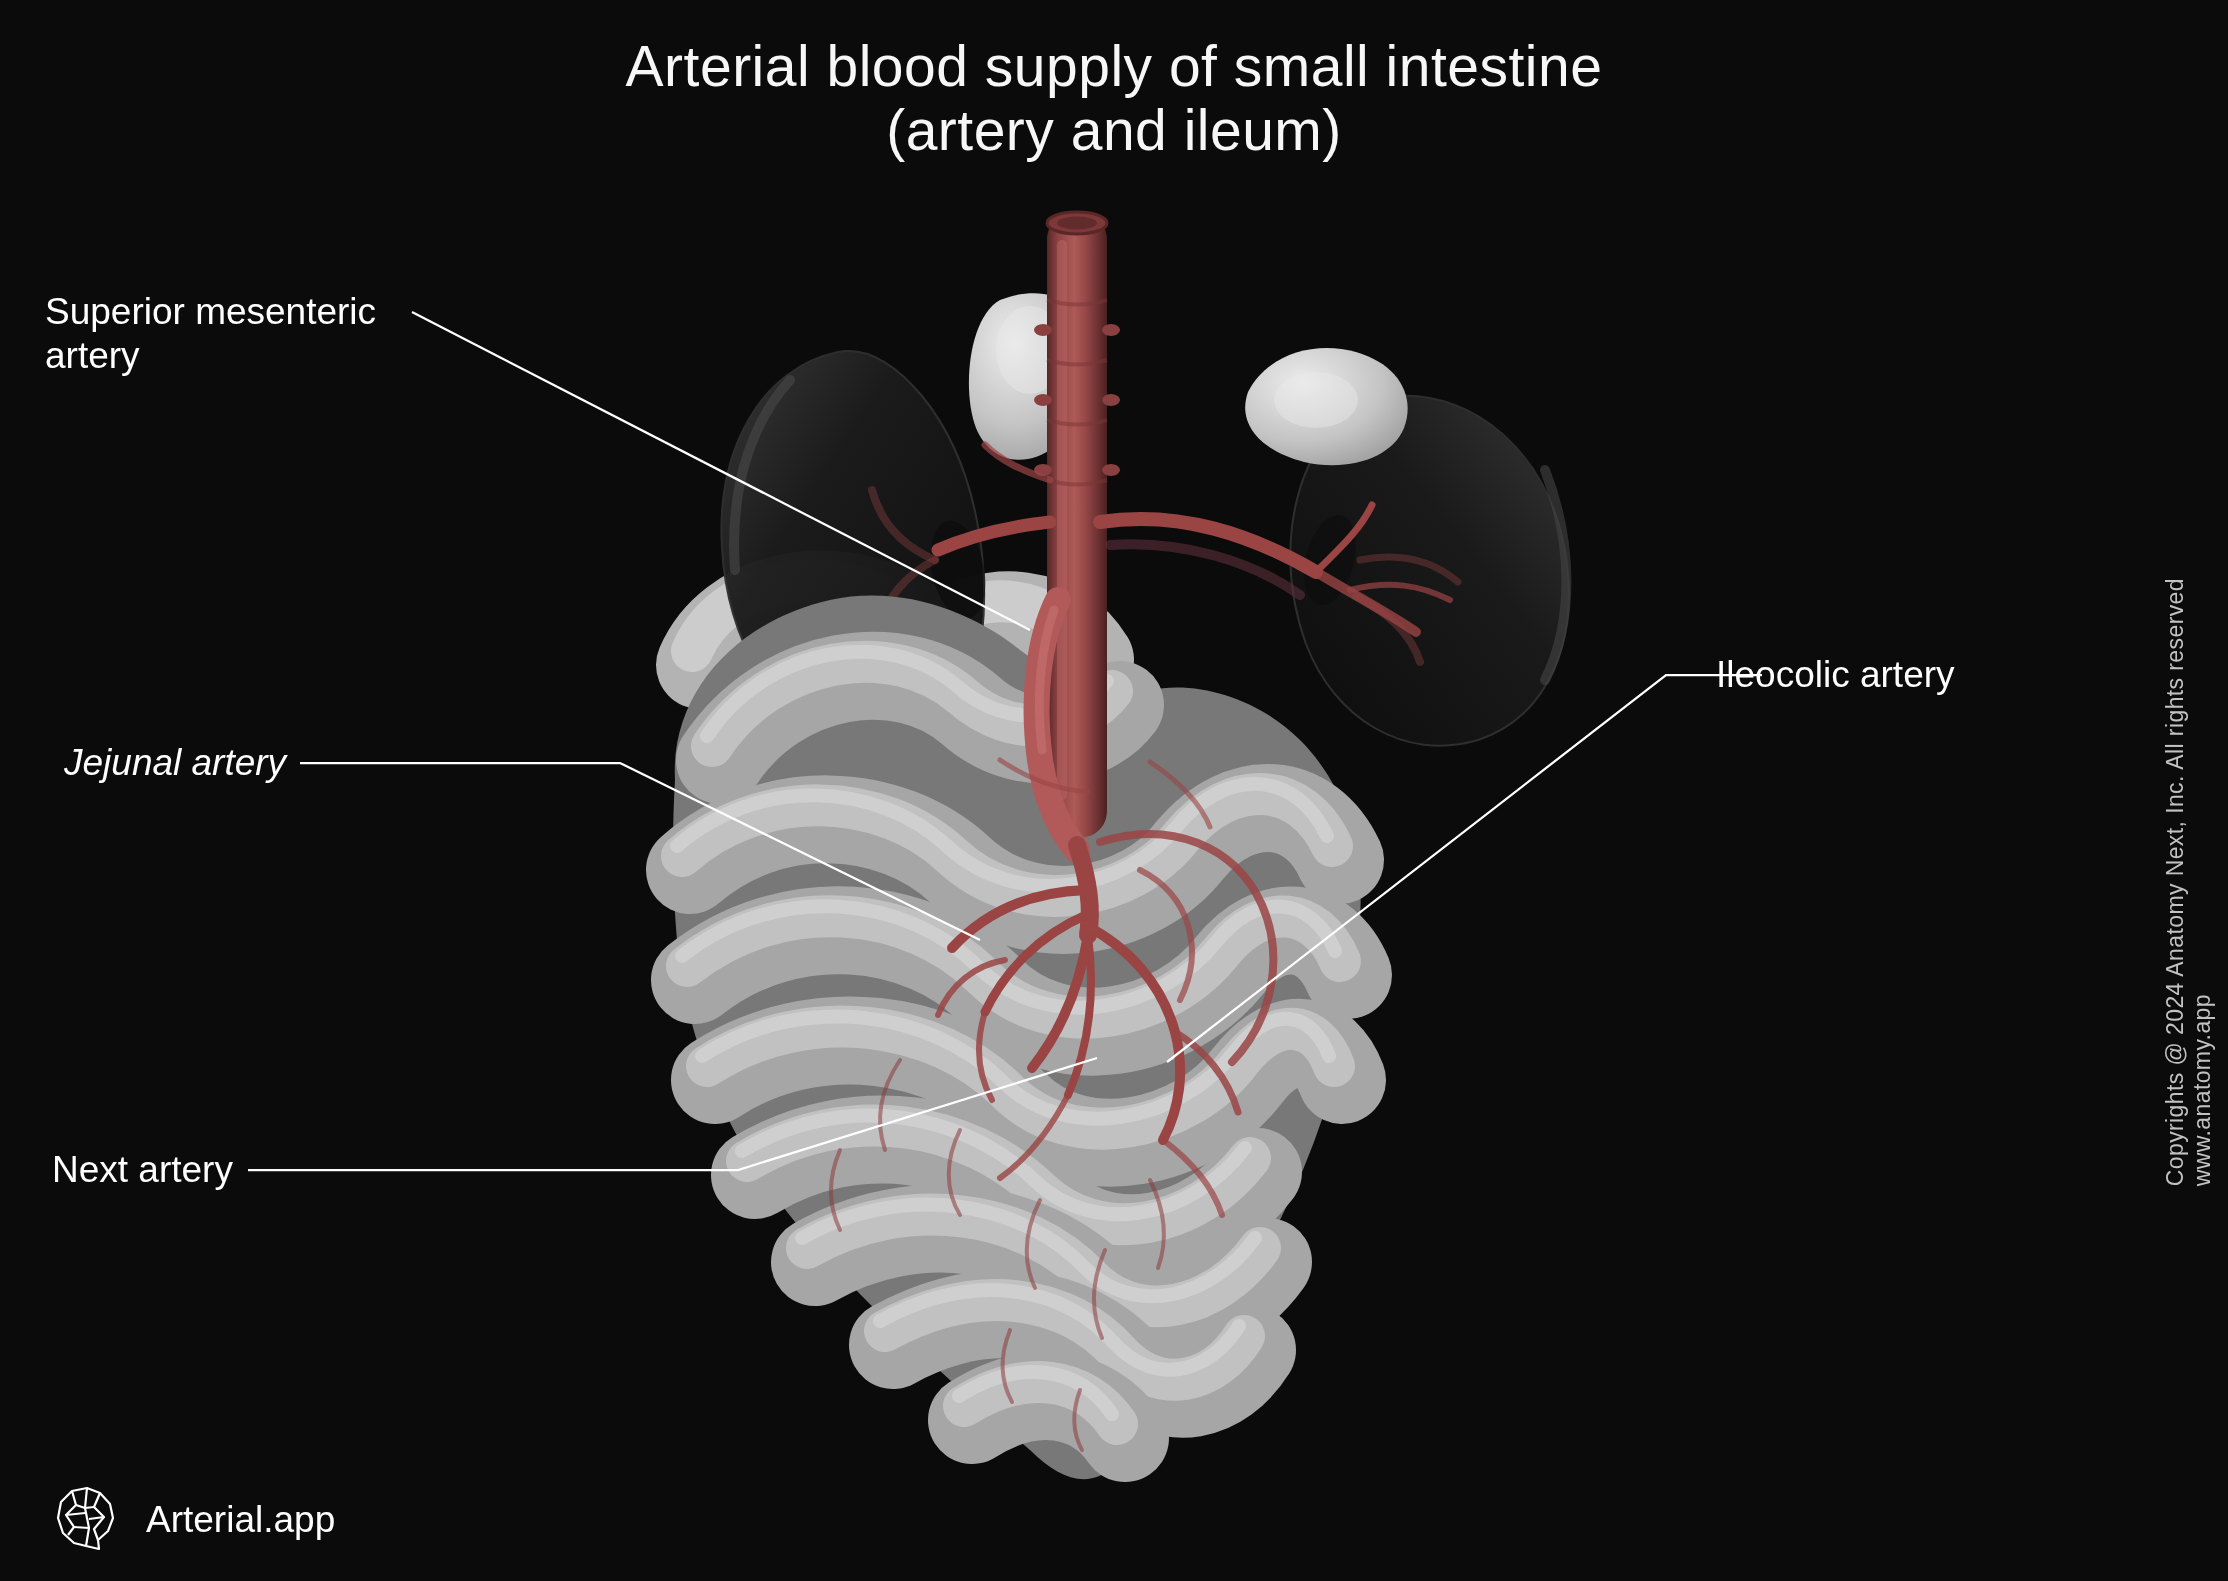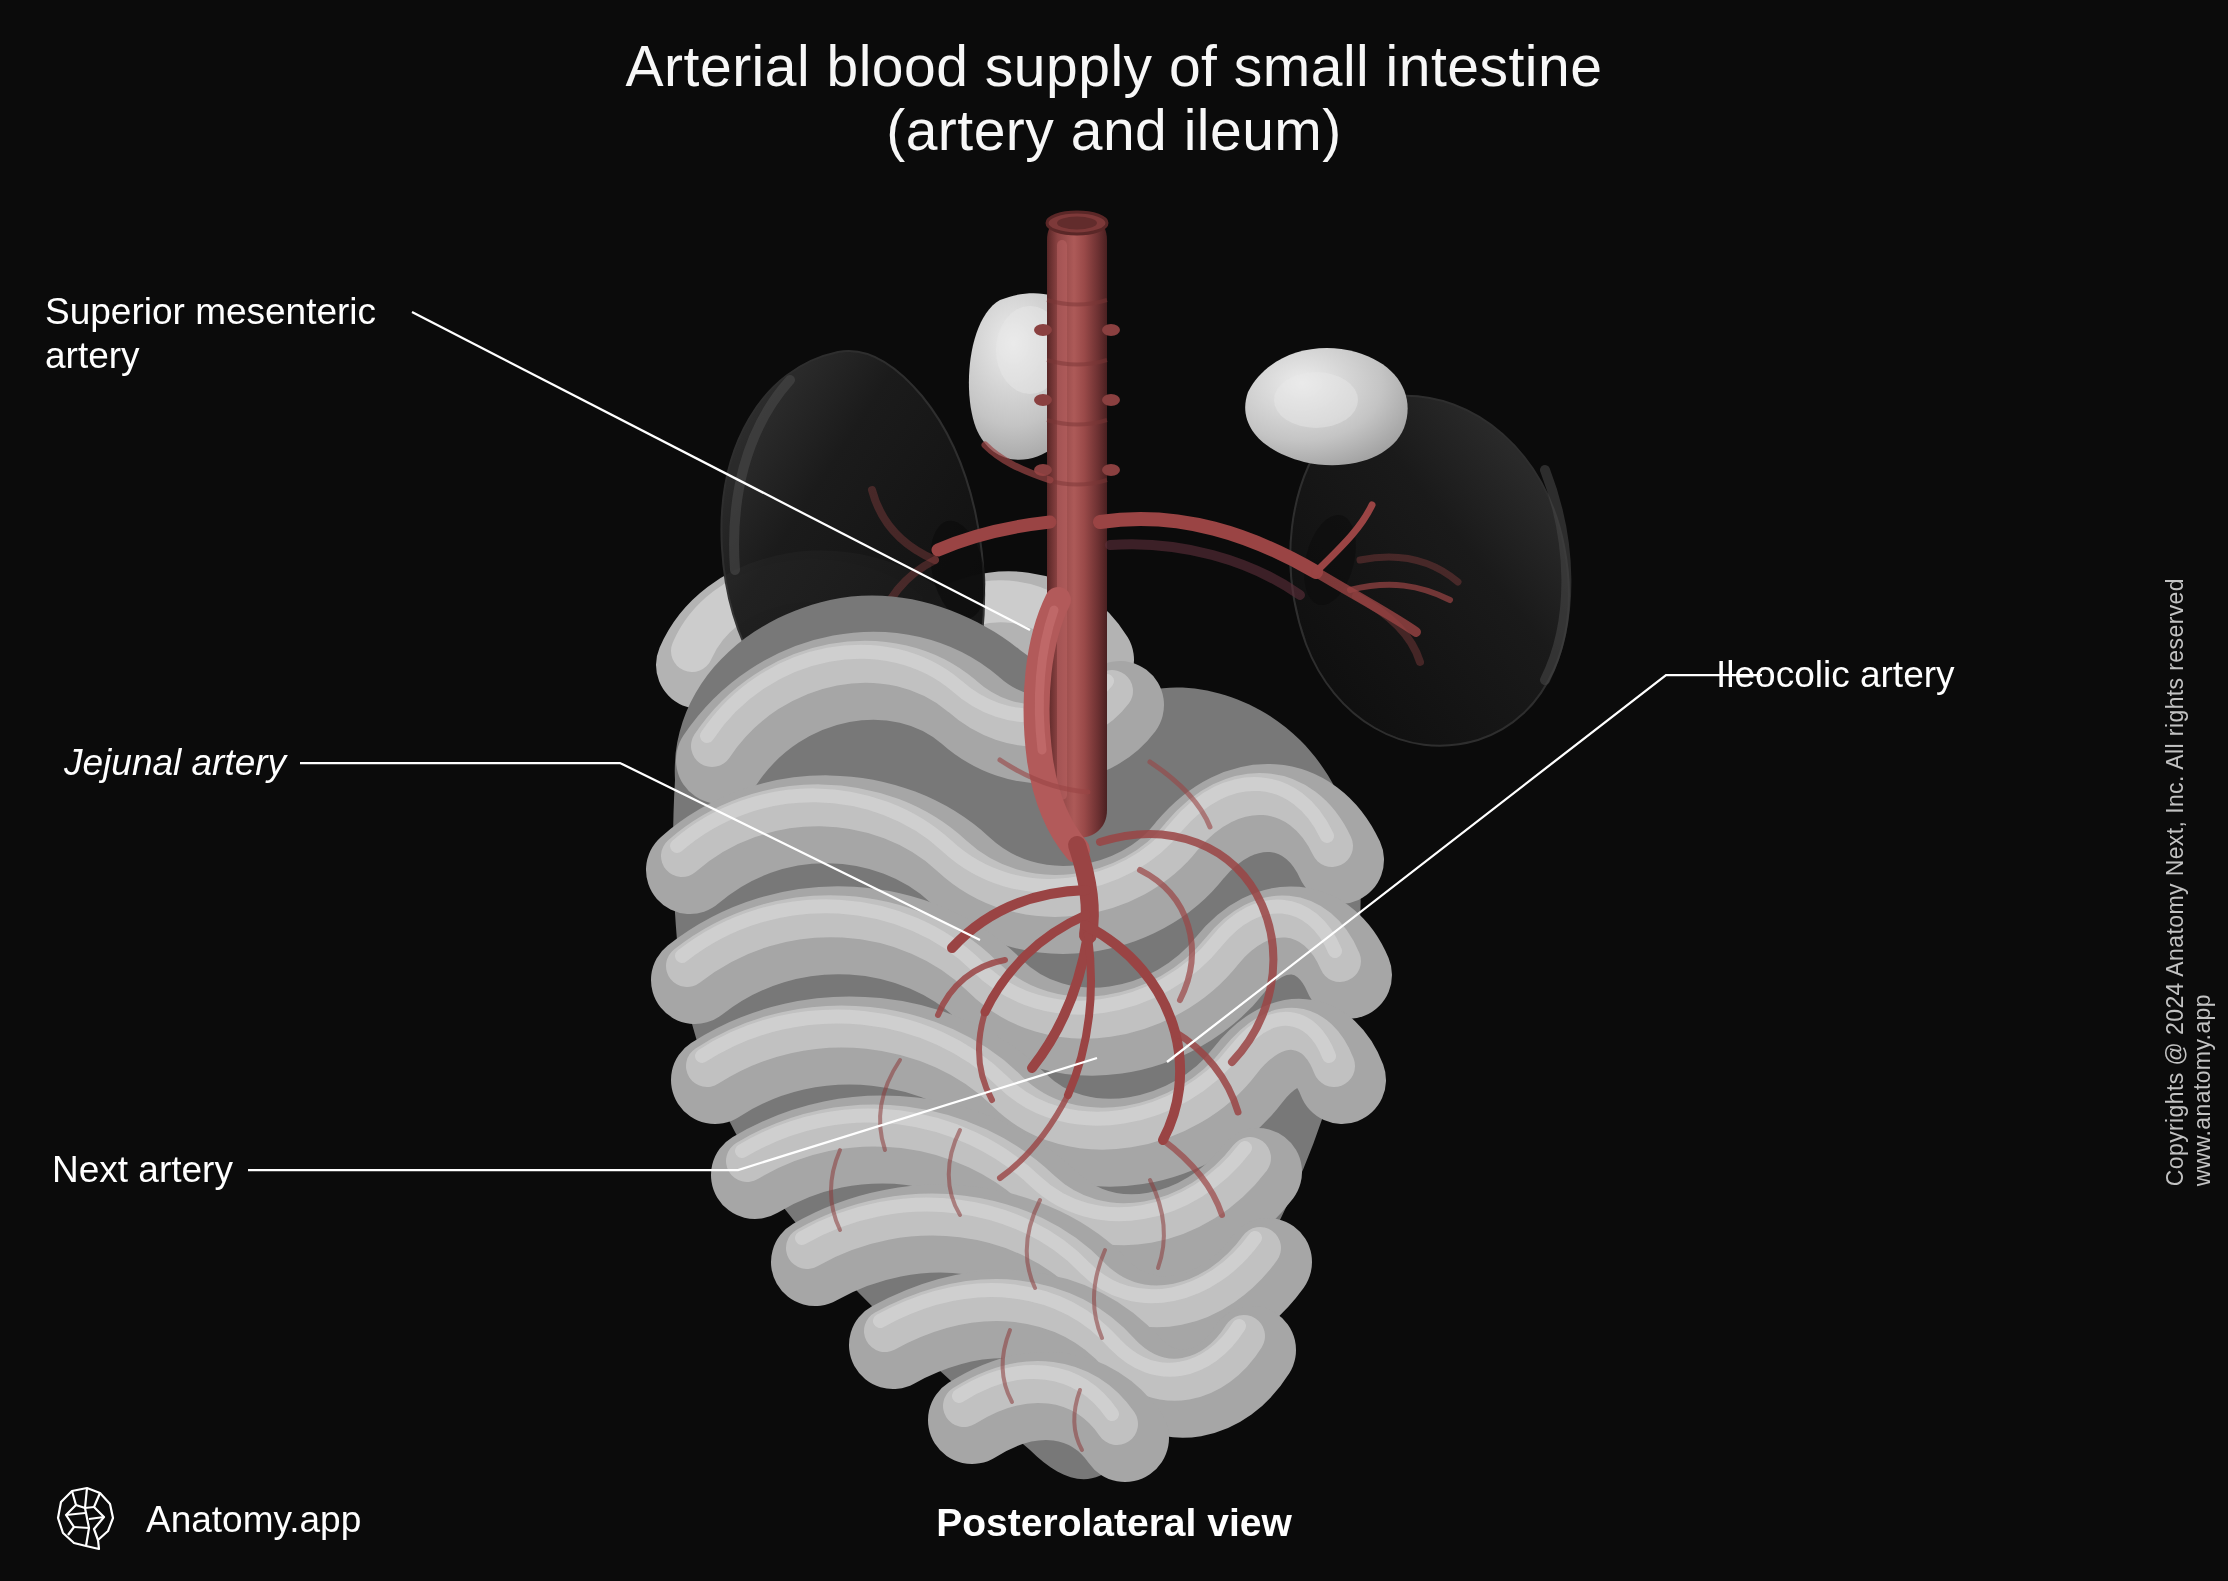--- a/index.html
+++ b/index.html
@@ -285,20 +285,19 @@
   <div class="anno" id="label-ileocolic">Ileocolic artery</div>
 
   <div class="brand">
     <svg width="74" height="74" viewBox="0 0 74 74" fill="none" stroke="#ffffff" stroke-width="2.2" stroke-linejoin="round">
       <path d="M 22,8 L 37,5 L 50,10 L 60,21 L 63,35 L 58,48 L 48,57 L 49,66 L 36,63 L 24,60 L 13,50 L 8,35 L 11,19 Z"></path>
       <path d="M 37,5 L 35,25 L 39,45 L 36,63"></path>
       <path d="M 22,8 L 26,22 L 16,32 L 24,44 L 18,52"></path>
       <path d="M 50,10 L 44,24 L 54,34 L 44,46 L 48,57"></path>
       <path d="M 26,22 L 35,25 M 16,32 L 35,30 M 24,44 L 39,45 M 44,24 L 35,25 M 54,34 L 39,36"></path>
     </svg>
-    <span class="brand-name">Anatomy.app</span>
+    <span class="brand-name">Arterial.app</span>
   </div>
 
-  <div class="view-caption">Posterolateral view</div>
 
   <div class="copyright">Copyrights @ 2024 Anatomy Next, Inc. All rights reserved www.anatomy.app</div>
 
 </div>
 
 </body></html>

